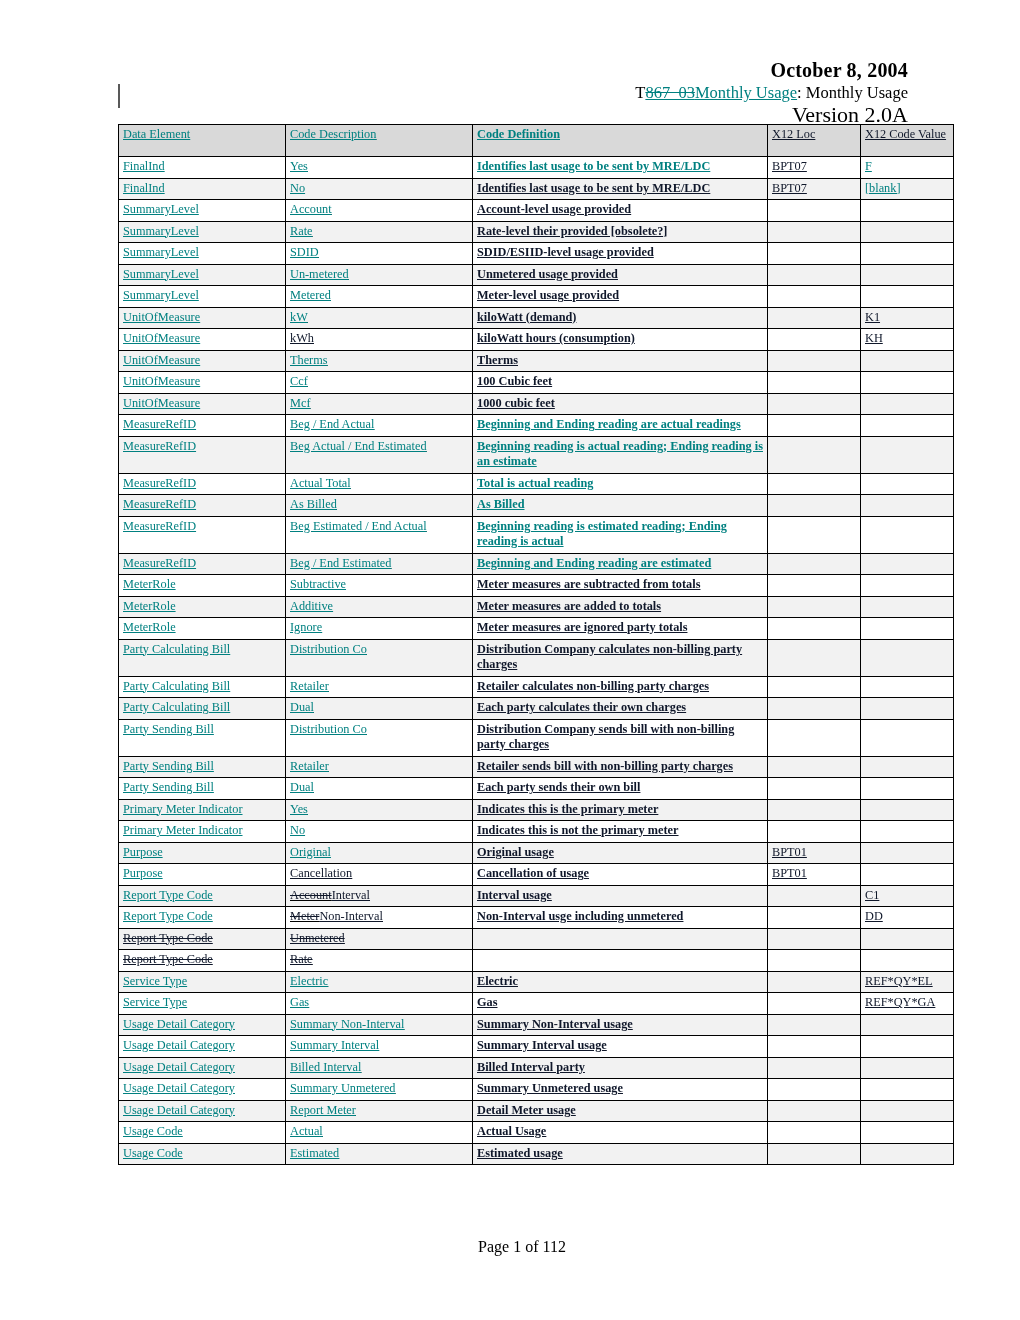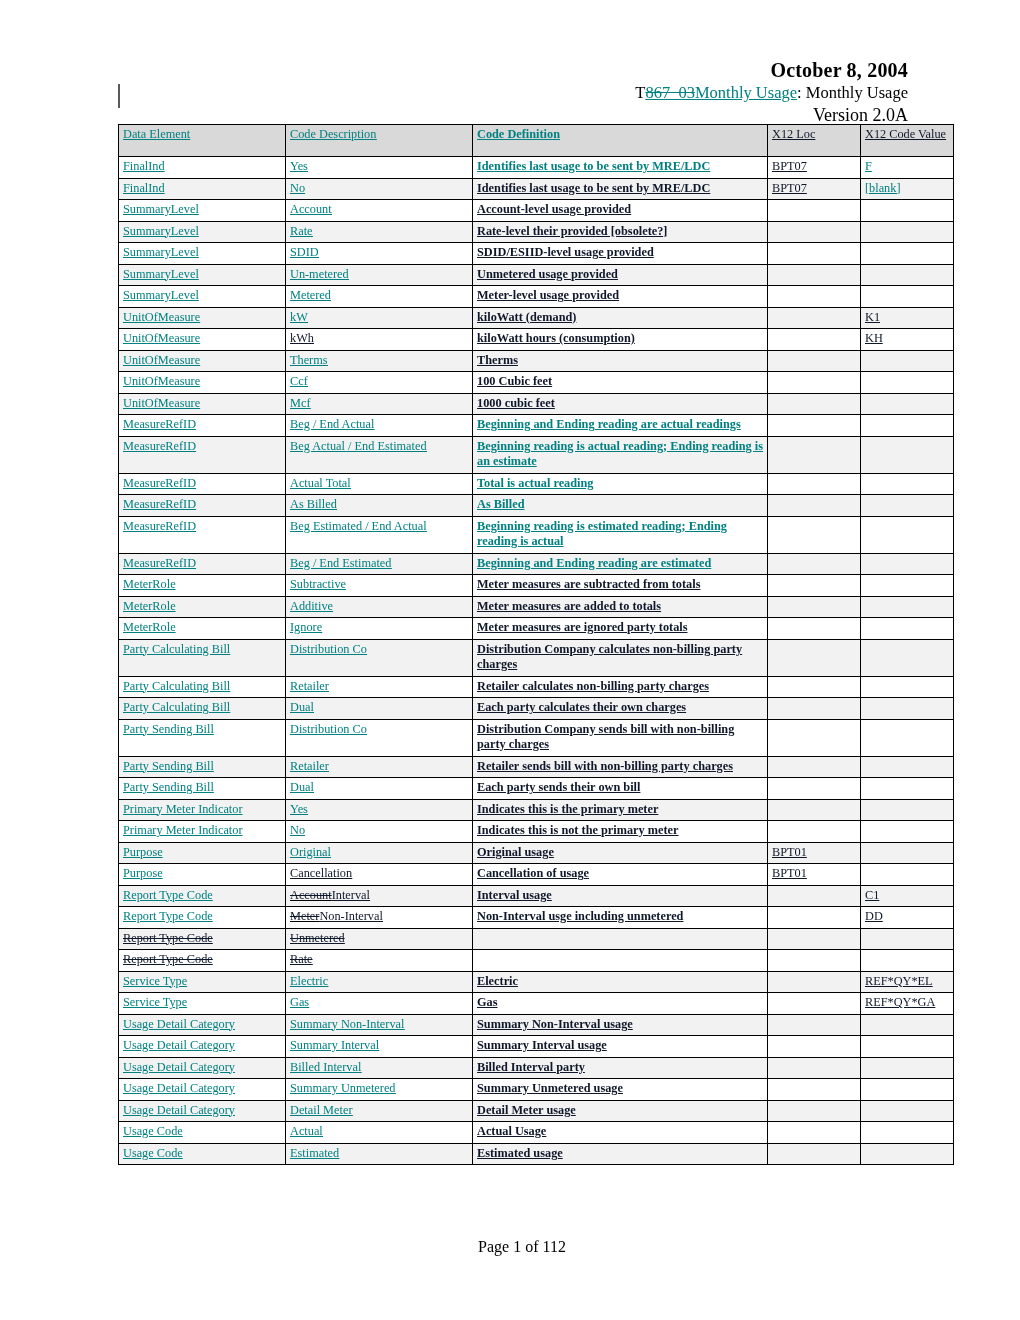--- a/index.html
+++ b/index.html
@@ -35,21 +35,21 @@
     font-weight: bold;
     line-height: 24px;
     letter-spacing: .2px;
   }
   .doc-subtitle {
     font-size: 16.5px;
     line-height: 22px;
     white-space: nowrap;
   }
   .doc-version {
-    font-size: 18px;
+    font-size: 22px;
     line-height: 22px;
   }
   .teal { color: #008080; }
   .olive { color: #0f172a; }
   .u { text-decoration: underline; }
   .strike { text-decoration: line-through; }
   .strike-u { text-decoration: underline line-through; }
 
   .change-bar {
     position: absolute;
@@ -413,21 +413,21 @@
           </tr>
           <tr>
             <td class="c1"><span class="teal u">Usage Detail Category</span></td>
             <td class="c2"><span class="teal u">Summary Unmetered</span></td>
             <td class="c3"><span class="olive u">Summary Unmetered usage</span></td>
             <td class="c4"></td>
             <td class="c5"></td>
           </tr>
           <tr class="shade">
             <td class="c1"><span class="teal u">Usage Detail Category</span></td>
-            <td class="c2"><span class="teal u">Detail Meter</span></td>
+            <td class="c2"><span class="teal u">Report Meter</span></td>
             <td class="c3"><span class="olive u">Detail Meter usage</span></td>
             <td class="c4"></td>
             <td class="c5"></td>
           </tr>
           <tr>
             <td class="c1"><span class="teal u">Usage Code</span></td>
             <td class="c2"><span class="teal u">Actual</span></td>
             <td class="c3"><span class="olive u">Actual Usage</span></td>
             <td class="c4"></td>
             <td class="c5"></td>

